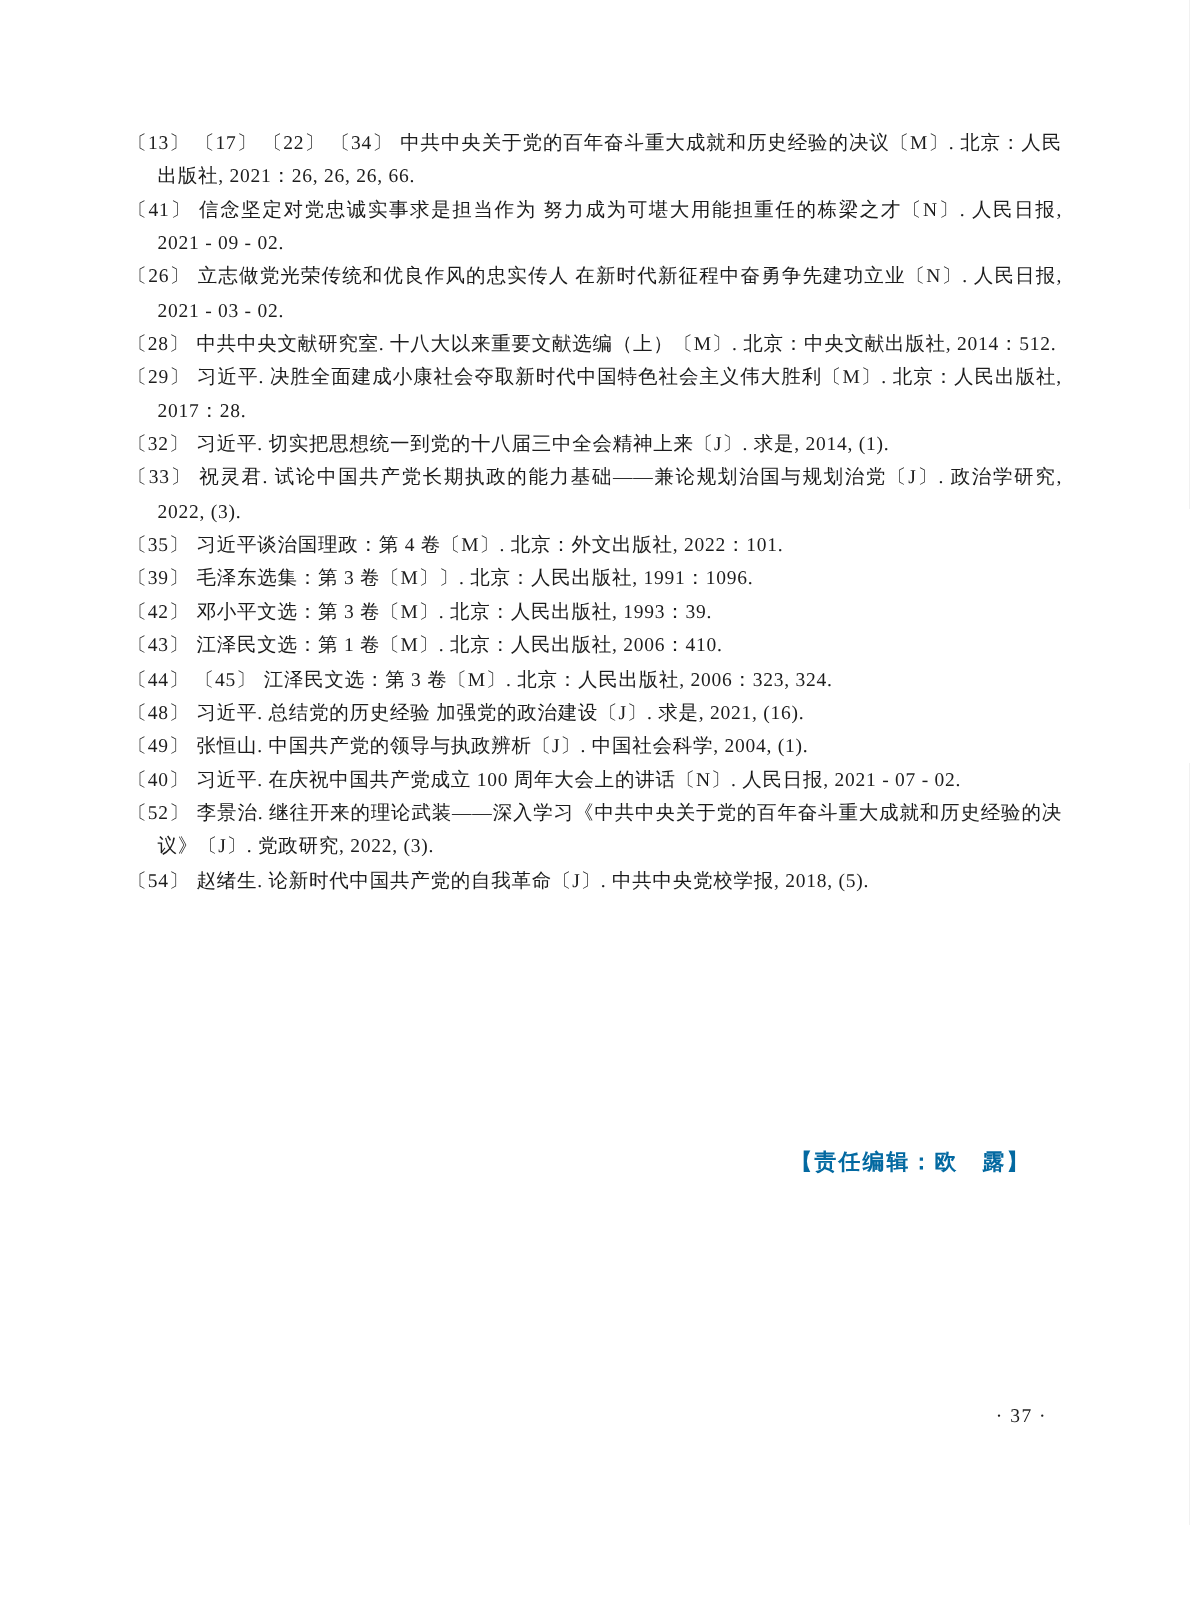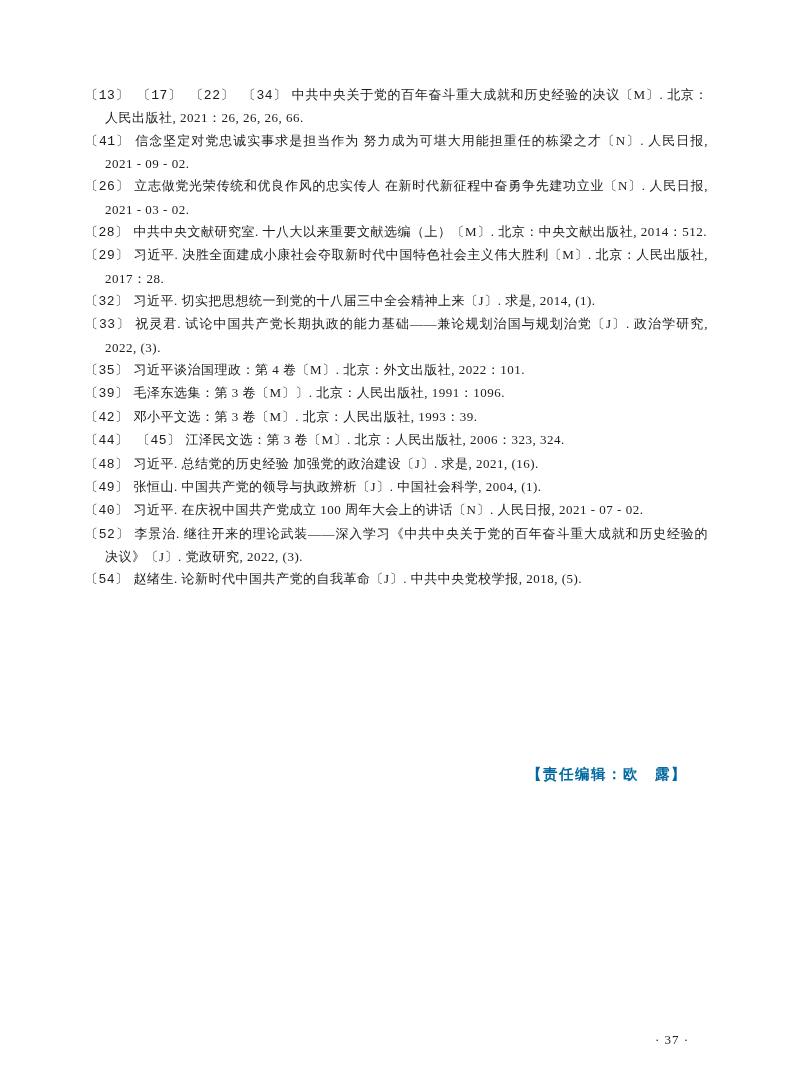--- a/index.html
+++ b/index.html
@@ -26,39 +26,39 @@
     letter-spacing: 0.5px;
     text-align: justify;
   }
 
   .ref {
     margin: 0;
     padding-left: 20px;   
     text-indent: -20px;
   }
 
-  .ref-label { margin-right: 5px; white-space: nowrap; font-family: Liberation Mono, monospace; }
+  .ref-label { margin-right: 5px; white-space: nowrap; }
 
   .editor-line {
     position: absolute;
     top: 765px;
     right: 106px;
     font-family: "Liberation Sans", "DejaVu Sans", sans-serif;
     font-weight: 700;
     font-size: 14.5px;
     letter-spacing: 1.5px;
     color: #0369a1;
   }
 
   .page-number {
     position: absolute;
-    top: 1032px;
+    top: 936px;
     left: 655px;
     width: 52px;
-    text-align: left;
+    text-align: center;
     font-size: 13px;
     letter-spacing: 1px;
     color: #1c1c1c;
   }
 </style>
 </head>
 <body>
 
 <div class="page">
 
@@ -79,20 +79,21 @@
   <p class="ref"><span class="ref-label">〔32〕</span><span class="ref-text">习近平. 切实把思想统一到党的十八届三中全会精神上来〔J〕. 求是, 2014, (1).</span></p>
 
   <p class="ref"><span class="ref-label">〔33〕</span><span class="ref-text">祝灵君. 试论中国共产党长期执政的能力基础——兼论规划治国与规划治党〔J〕. 政治学研究, 2022, (3).</span></p>
 
   <p class="ref"><span class="ref-label">〔35〕</span><span class="ref-text">习近平谈治国理政：第 4 卷〔M〕. 北京：外文出版社, 2022：101.</span></p>
 
   <p class="ref"><span class="ref-label">〔39〕</span><span class="ref-text">毛泽东选集：第 3 卷〔M〕〕. 北京：人民出版社, 1991：1096.</span></p>
 
   <p class="ref"><span class="ref-label">〔42〕</span><span class="ref-text">邓小平文选：第 3 卷〔M〕. 北京：人民出版社, 1993：39.</span></p>
 
+  <p class="ref"><span class="ref-label">〔43〕</span><span class="ref-text">江泽民文选：第 1 卷〔M〕. 北京：人民出版社, 2006：410.</span></p>
 
   <p class="ref"><span class="ref-label">〔44〕 〔45〕</span><span class="ref-text">江泽民文选：第 3 卷〔M〕. 北京：人民出版社, 2006：323, 324.</span></p>
 
 
   <p class="ref"><span class="ref-label">〔48〕</span><span class="ref-text">习近平. 总结党的历史经验 加强党的政治建设〔J〕. 求是, 2021, (16).</span></p>
 
   <p class="ref"><span class="ref-label">〔49〕</span><span class="ref-text">张恒山. 中国共产党的领导与执政辨析〔J〕. 中国社会科学, 2004, (1).</span></p>
 
   <p class="ref"><span class="ref-label">〔40〕</span><span class="ref-text">习近平. 在庆祝中国共产党成立 100 周年大会上的讲话〔N〕. 人民日报, 2021 - 07 - 02.</span></p>
 

